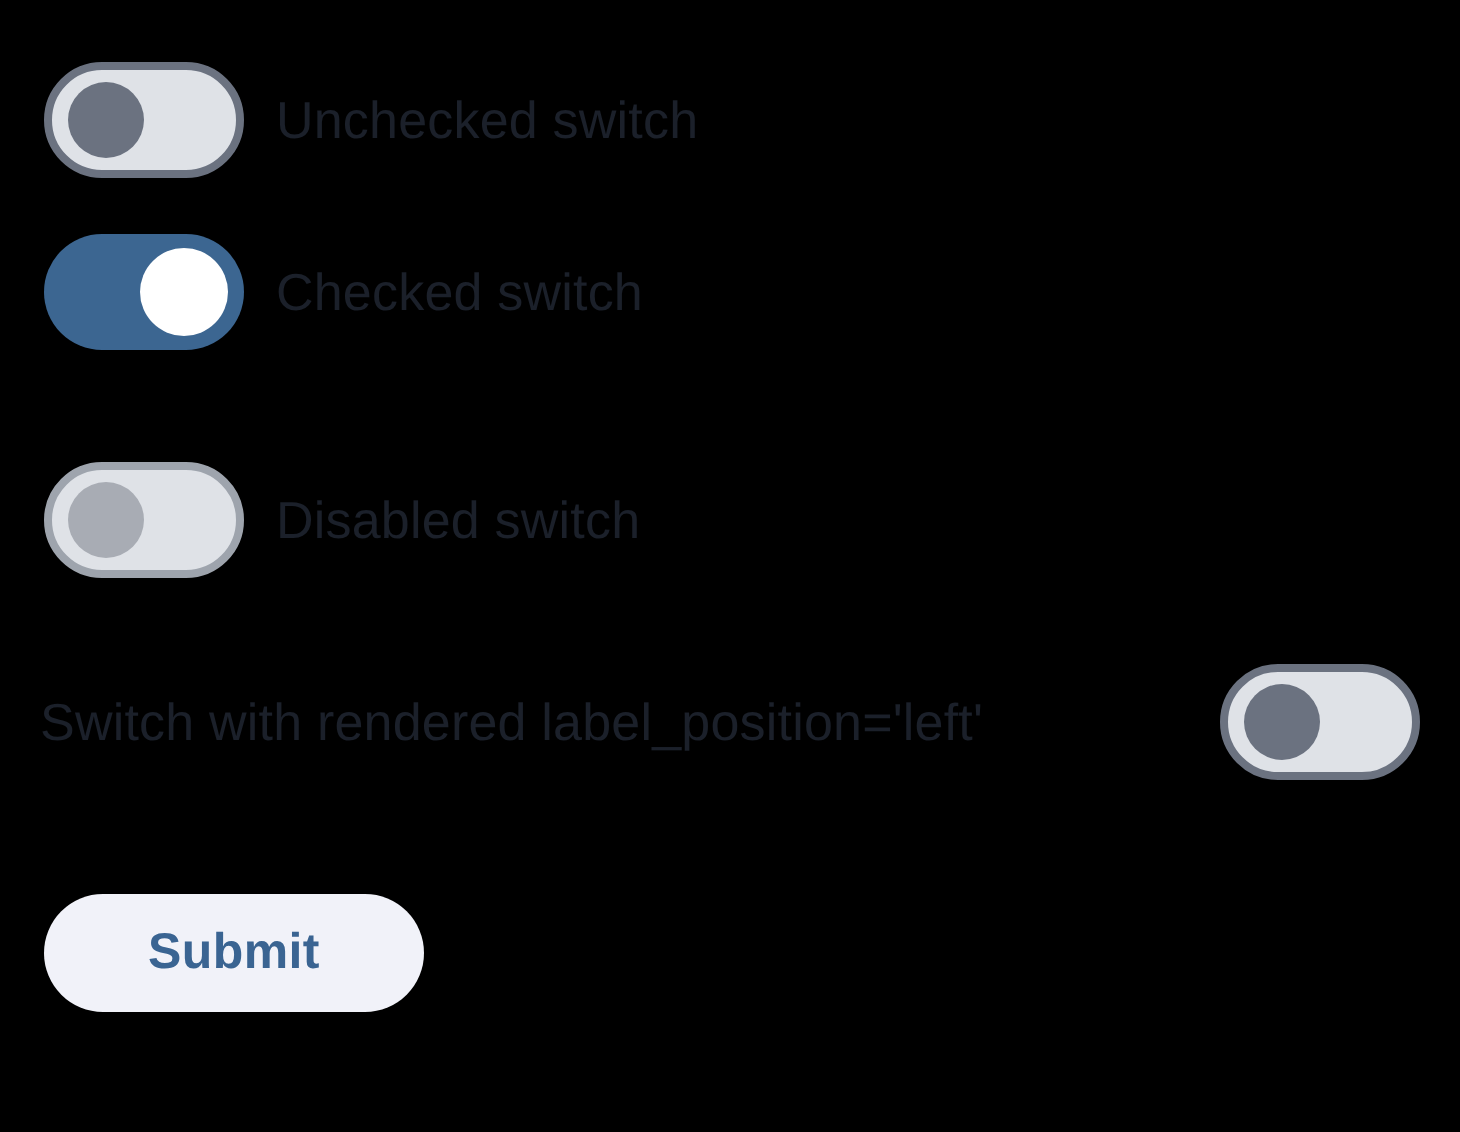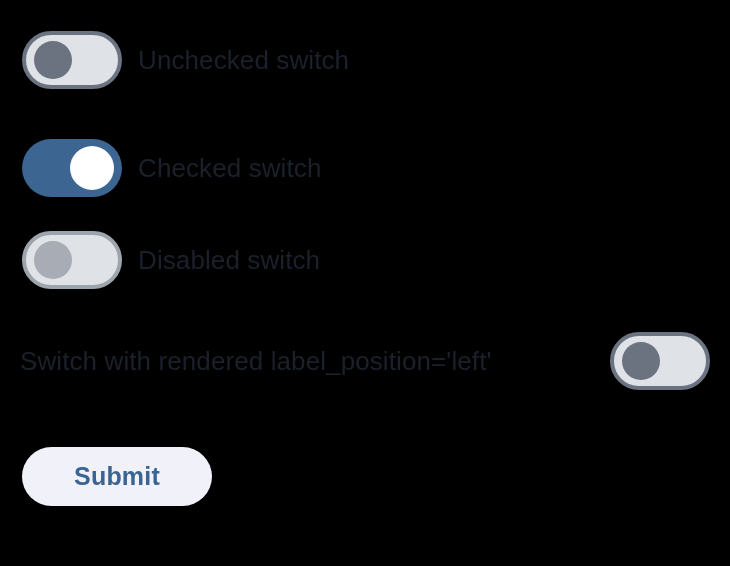--- a/index.html
+++ b/index.html
@@ -123,21 +123,21 @@
 
 <div class="form">
 
   <div class="switch-row" style="top:31px;">
     <div class="switch" role="switch" aria-checked="false">
       <span class="knob"></span>
     </div>
     <span class="switch-label">Unchecked switch</span>
   </div>
 
-  <div class="switch-row" style="top:139px;">
+  <div class="switch-row" style="top:117px;">
     <div class="switch on" role="switch" aria-checked="true">
       <span class="knob"></span>
     </div>
     <span class="switch-label">Checked switch</span>
   </div>
 
   <div class="switch-row" style="top:231px;">
     <div class="switch disabled" role="switch" aria-checked="false" aria-disabled="true">
       <span class="knob"></span>
     </div>

